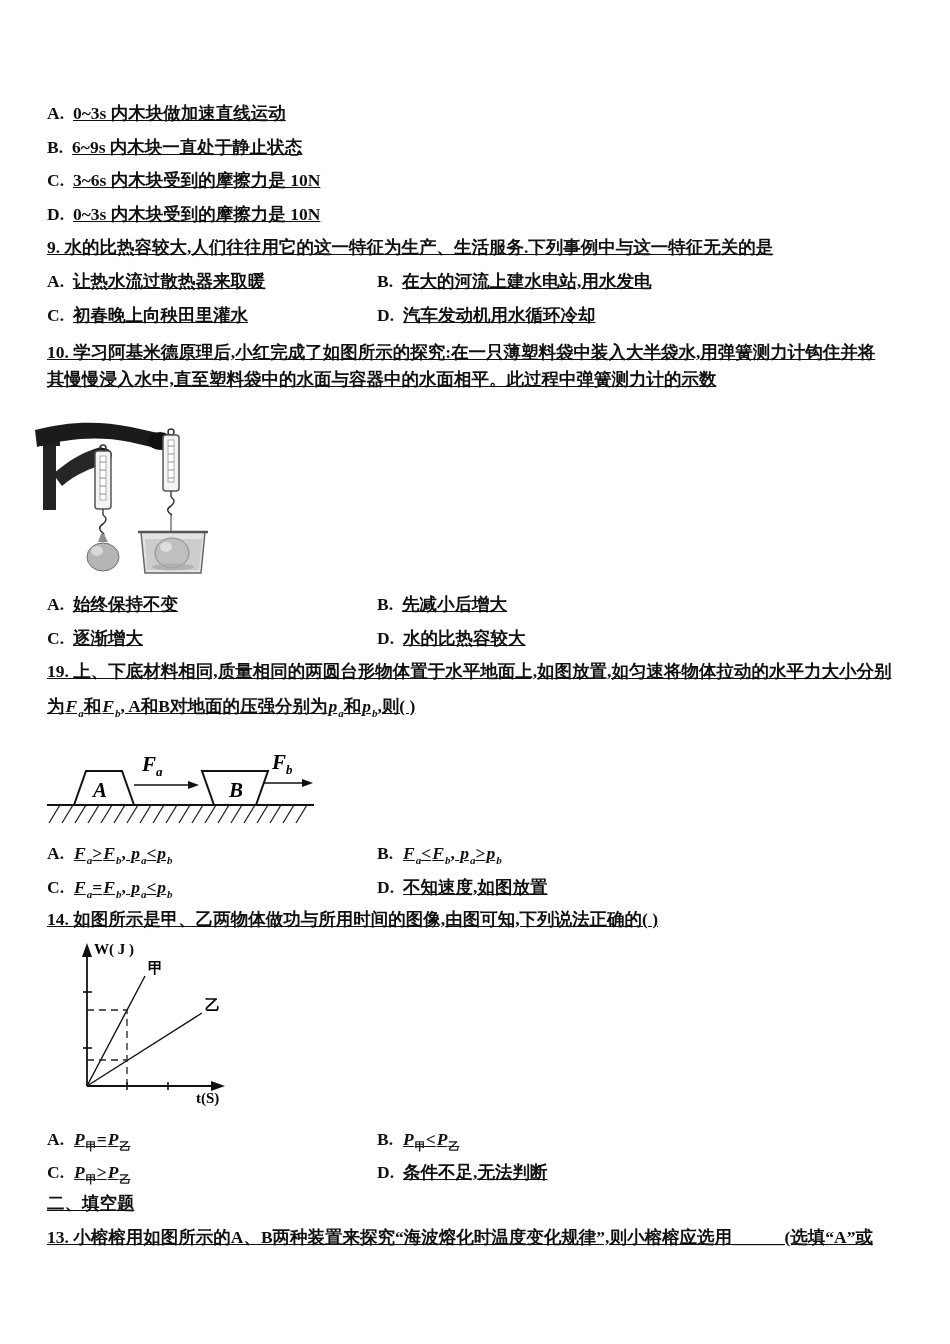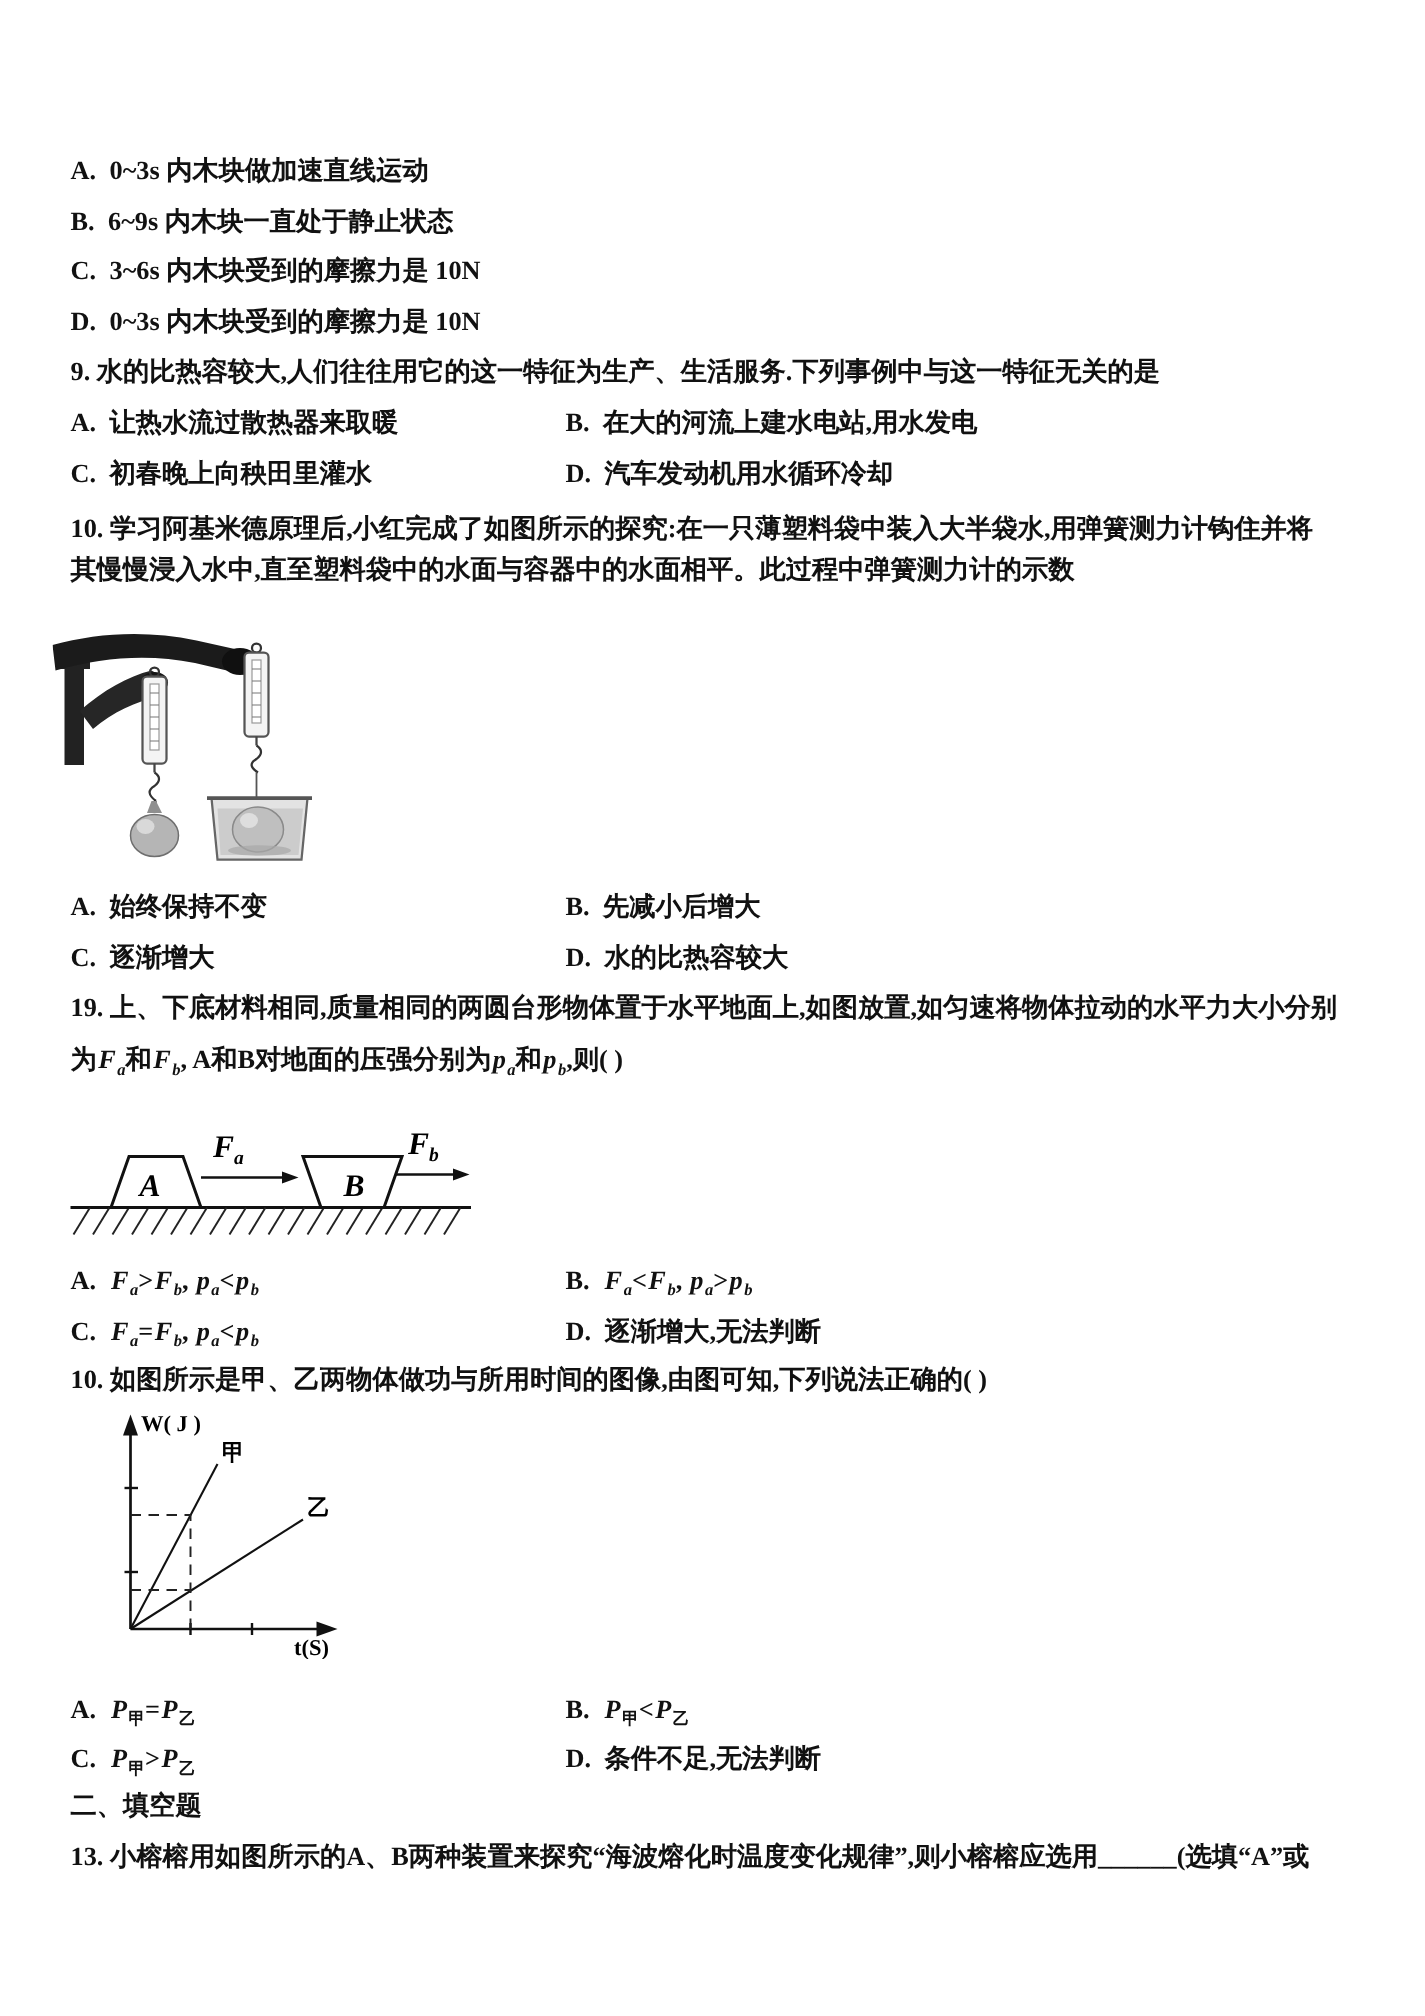--- a/index.html
+++ b/index.html
@@ -3,21 +3,21 @@
 <meta charset="utf-8">
 <style>
   html,body{margin:0;padding:0;}
   body{
     width:950px;height:1344px;position:relative;
     background:#ffffff;color:#111;
     font-family:"Liberation Serif","DejaVu Serif",serif;
     font-weight:bold;font-size:17.5px;
     overflow:hidden;
   }
-  .t{position:absolute;white-space:nowrap;line-height:22px;}
+  .t{position:absolute;white-space:nowrap;line-height:22px;text-decoration:underline;}
   .lbl{display:inline-block;margin-right:9px;}
   .i{font-style:italic;padding:0 1px;font-family:"Liberation Serif",serif;}
   sub{font-size:11px;line-height:0;font-style:italic;}
   sub.cjk{font-style:normal;}
   .fig{position:absolute;}
   svg text{font-family:"Liberation Serif","DejaVu Serif",serif;font-weight:bold;}
 </style>
 </head>
 <body>
 
@@ -144,23 +144,23 @@
   <g>
     <line x1="222" y1="50" x2="262" y2="50" stroke="#111" stroke-width="1.6"></line>
     <polygon points="271,50 260,46 260,54" fill="#111"></polygon>
     <text x="230" y="36" font-size="21" font-style="italic"><tspan>F</tspan><tspan dy="5" font-size="13">b</tspan></text>
   </g>
 </svg>
 
 <div class="t" style="left:47px;top:842px"><span class="lbl">A.</span><span><span class="i">F</span><sub>a</sub><span>&gt;</span><span class="i">F</span><sub>b</sub><span>, </span><span class="i">p</span><sub>a</sub><span>&lt;</span><span class="i">p</span><sub>b</sub></span></div>
 <div class="t" style="left:377px;top:842px"><span class="lbl">B.</span><span><span class="i">F</span><sub>a</sub><span>&lt;</span><span class="i">F</span><sub>b</sub><span>, </span><span class="i">p</span><sub>a</sub><span>&gt;</span><span class="i">p</span><sub>b</sub></span></div>
 <div class="t" style="left:47px;top:876px"><span class="lbl">C.</span><span><span class="i">F</span><sub>a</sub><span>=</span><span class="i">F</span><sub>b</sub><span>, </span><span class="i">p</span><sub>a</sub><span>&lt;</span><span class="i">p</span><sub>b</sub></span></div>
-<div class="t" style="left:377px;top:876px"><span class="lbl">D.</span><span><span>逐渐增大,无法判断</span></span></div>
+<div class="t" style="left:377px;top:876px"><span class="lbl">D.</span><span><span>不知速度,如图放置</span></span></div>
 
-<div class="t" style="left:47px;top:908px">10. 如图所示是甲、乙两物体做功与所用时间的图像,由图可知,下列说法正确的(  )</div>
+<div class="t" style="left:47px;top:908px">14. 如图所示是甲、乙两物体做功与所用时间的图像,由图可知,下列说法正确的(  )</div>
 
 <svg class="fig" style="left:52px;top:936px" width="210" height="170" viewBox="0 0 210 170">
   <g>
     <line x1="35" y1="150" x2="35" y2="16" stroke="#111" stroke-width="1.8"></line>
     <polygon points="35,7 30,21 40,21" fill="#111"></polygon>
     <line x1="35" y1="150" x2="164" y2="150" stroke="#111" stroke-width="1.8"></line>
     <polygon points="173,150 159,145 159,155" fill="#111"></polygon>
     <line x1="31" y1="56" x2="40" y2="56" stroke="#111" stroke-width="1.6"></line>
     <line x1="31" y1="112" x2="40" y2="112" stroke="#111" stroke-width="1.6"></line>
     <line x1="75" y1="146" x2="75" y2="154" stroke="#111" stroke-width="1.6"></line>

